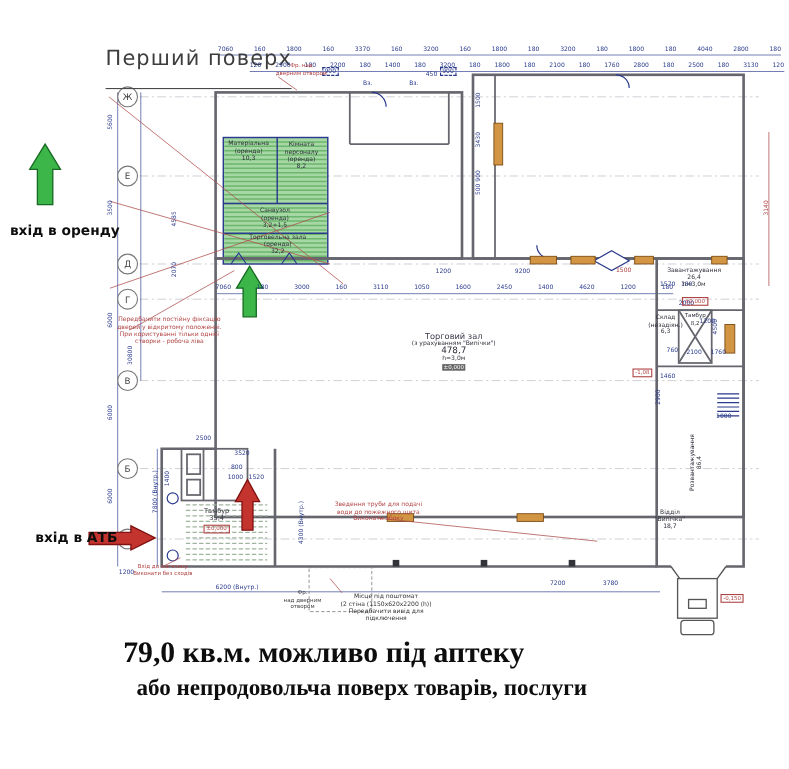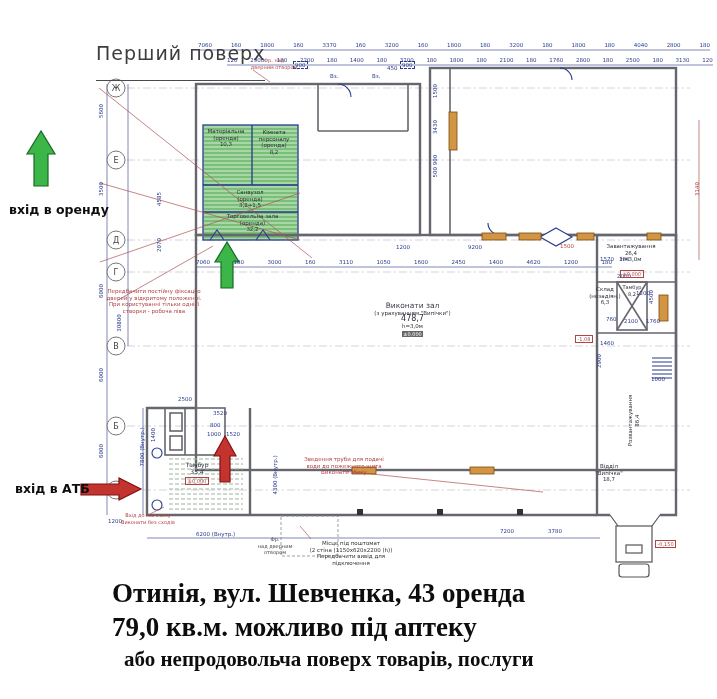--- a/index.html
+++ b/index.html
@@ -165,21 +165,21 @@
     </g>
 
     <polygon points="41,131 27,154 34,154 34,186 48,186 48,154 55,154" fill="#3cb549" stroke="#176a22" stroke-width="1.2"></polygon>
     <polygon points="227,242 215,262 221,262 221,288 233,288 233,262 239,262" fill="#3cb549" stroke="#176a22" stroke-width="1.2"></polygon>
     <polygon points="225,436 214,456 220,456 220,482 230,482 230,456 236,456" fill="#c4342e" stroke="#801212" stroke-width="1.2"></polygon>
     <polygon points="141,489 119,478 119,484 81,484 81,495 119,495 119,500" fill="#c4342e" stroke="#801212" stroke-width="1.2"></polygon>
   </svg>
 
   <div class="floor-title">Перший поверх</div>
   <div class="entr" style="left:9px;top:202px;">вхід в оренду</div>
-  <div class="entr" style="left:15px;top:481px;">вхід в АТБ</div>
+  <div class="entr" style="left:32px;top:481px;">вхід в АТБ</div>
 
   <div class="dims-row" style="left:198px;top:42px;width:512px;">
       <span class="dimv">7060</span>
       <span class="dimv">160</span>
       <span class="dimv">1800</span>
       <span class="dimv">160</span>
       <span class="dimv">3370</span>
       <span class="dimv">160</span>
       <span class="dimv">3200</span>
       <span class="dimv">160</span>
@@ -290,21 +290,21 @@
     <span class="nm">(оренда)</span>
     <span class="nm">3,2+1,5</span>
   </div>
   <div class="lbl" style="left:210px;top:213px;width:85px;">
     <span class="nm">Торговельна зала</span>
     <span class="nm">(оренда)</span>
     <span class="nm">32,2</span>
   </div>
 
   <div class="lbl" style="left:365px;top:303px;width:95px;">
-    <span class="nm hall-name">Виконати зал</span>
+    <span class="nm hall-name">Торговий зал</span>
     <span class="nm hall-note">(з урахуванням "Випічки")</span>
     <span class="nm hall-area">478,7</span>
     <span class="nm">h=3,0м</span>
     <span class="lvlbox dark">±0,000</span>
   </div>
 
   <div class="lbl" style="left:598px;top:243px;width:66px;">
     <span class="nm">Завантажування</span>
     <span class="nm">26,4</span>
     <span class="nm">h=3,0м</span>
@@ -363,18 +363,17 @@
     <span>Фр. над</span>
     <span>дверним отвором</span>
   </div>
   <div class="note" style="left:253px;top:536px;width:44px;font-size:5px;color:#444;">
     <span>Фр.</span>
     <span>над дверним</span>
     <span>отвором</span>
   </div>
 
   <div class="caption">
-    <div class="c1">Отинія, вул. Шевченка, 43 оренда</div>
     <div class="c2">79,0 кв.м. можливо під аптеку</div>
     <div class="c3">або непродовольча поверх товарів, послуги</div>
   </div>
 
 </div>
 
 </body></html>

